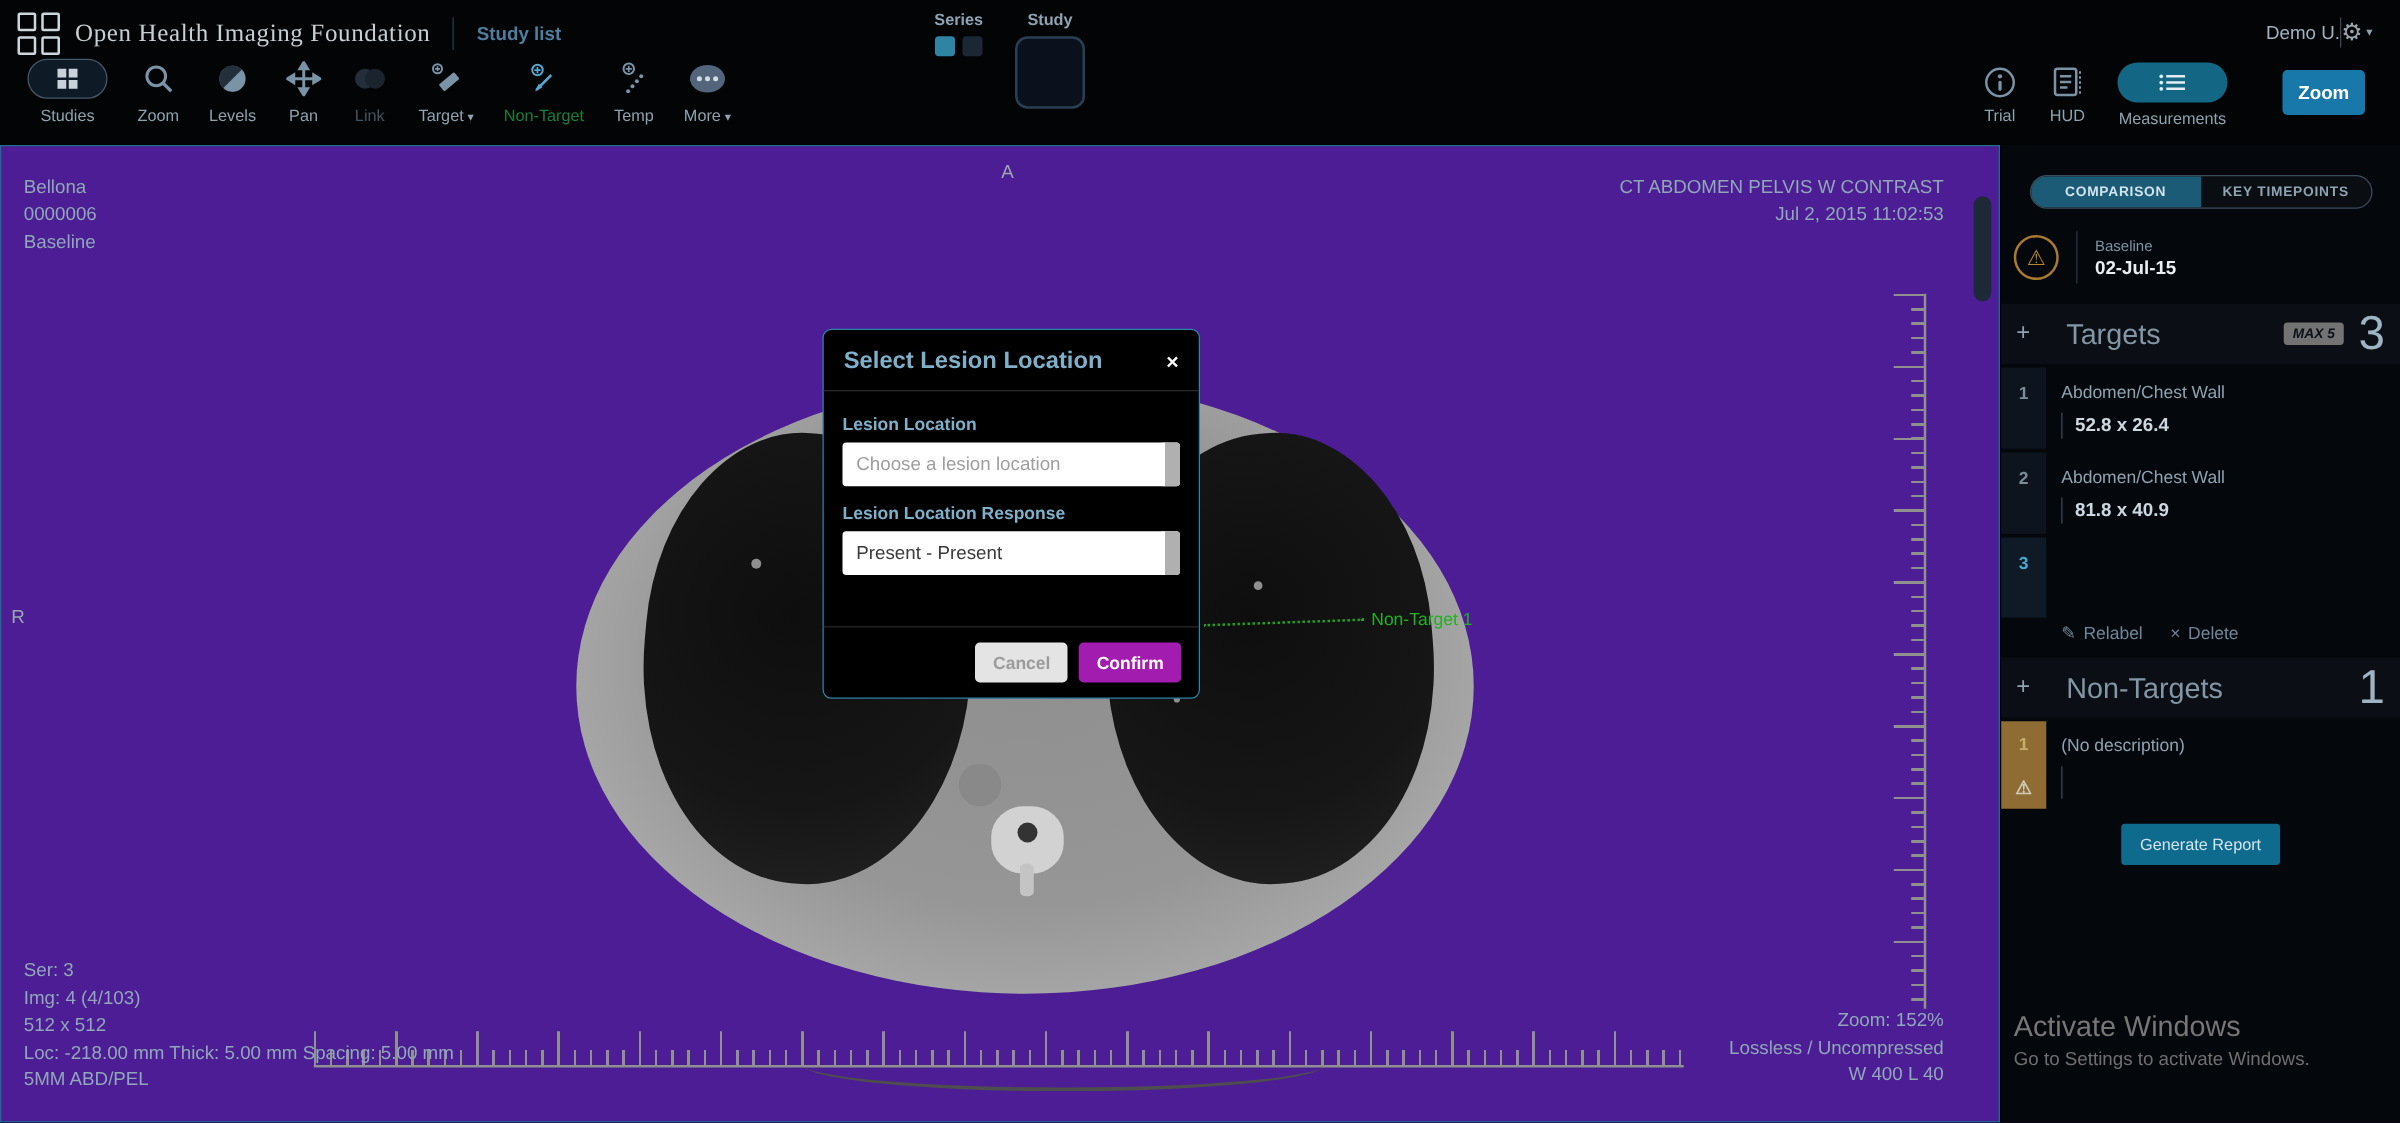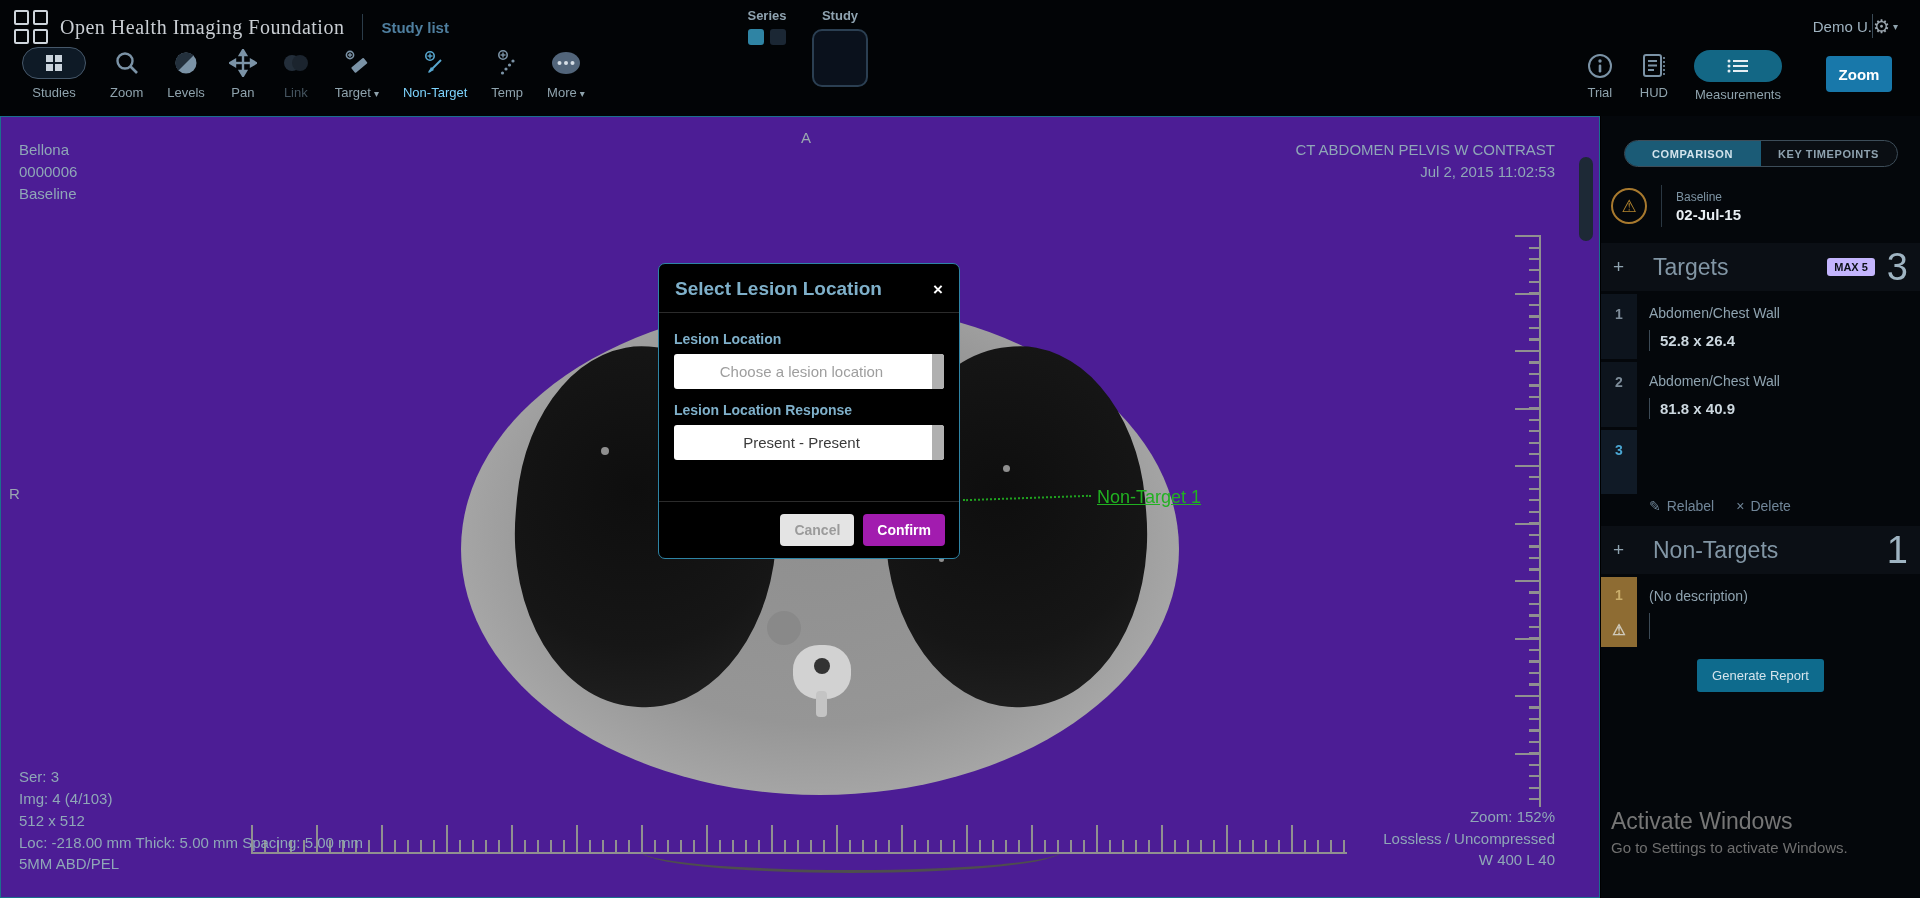--- a/index.html
+++ b/index.html
@@ -13,21 +13,21 @@
   .logo-grid span { border:2px solid #cfd6dc; border-radius:2px; }
   .logo-title { font-family:"Liberation Serif", serif; font-size:20px; color:#c9ced3; letter-spacing:.5px; }
   .hdr-sep { width:1px; height:26px; background:#2b3c49; margin:0 6px; }
   .study-list { font-size:15px; font-weight:bold; color:#4f7f9f; }
 
   .tool-row { position:absolute; top:46px; left:10px; display:flex; align-items:flex-start; }
   .tool { display:flex; flex-direction:column; align-items:center; gap:5px; padding:0 12px; cursor:pointer; }
   .tool .ic { height:34px; display:flex; align-items:center; justify-content:center; }
   .tool .lbl { font-size:13px; color:#8fa3ad; white-space:nowrap; }
   .tool .lbl.dim { color:#44545f; }
-  .tool .lbl.active { color:#7dd3fc; }
+  .tool .lbl.active { color:#15803d; }
   .pill { width:64px; height:32px; background:#0e1a26; border:1px solid #46586a; border-radius:17px;
           display:flex; align-items:center; justify-content:center; }
   .caret { font-size:10px; color:#8fa3ad; margin-left:3px; }
 
   .series-widget { position:absolute; left:732px; top:8px; width:70px; text-align:center; }
   .study-widget  { position:absolute; left:810px; top:8px; width:60px; text-align:center; }
   .mini-lbl { font-size:13px; font-weight:bold; color:#8fa3b0; margin-bottom:6px; }
   .sq-row { display:flex; gap:6px; justify-content:center; }
   .sq { width:16px; height:16px; border-radius:3px; }
   .sq.on { background:#2f84a4; }
@@ -70,21 +70,21 @@
   .ov { position:absolute; color:#8fa7b7; font-size:15px; line-height:1.45; z-index:3; }
   .ov.tl { left:18px; top:22px; }
   .ov.tr { right:44px; top:22px; text-align:right; }
   .ov.bl { left:18px; bottom:22px; }
   .ov.br { right:44px; bottom:26px; text-align:right; }
   .marker { position:absolute; color:#9aa7b0; font-size:15px; z-index:3; }
   .marker.top { left:800px; top:12px; }
   .marker.left { left:8px; top:368px; }
 
   .annot-line { position:absolute; left:962px; top:380px; width:128px; border-top:2px dotted #1fa11f; transform:rotate(-2deg); z-index:3; }
-  .annot-text { position:absolute; left:1096px; top:370px; color:#21b121; font-size:18px; z-index:3;text-decoration:underline; }
+  .annot-text { position:absolute; left:1096px; top:370px; color:#21b121; font-size:14px; z-index:3; }
 
   .vp-scrollbar { position:absolute; right:6px; top:40px; width:14px; height:84px; background:#1d2936; border-radius:7px; z-index:3; }
 
   
   .vruler { position:absolute; left:1512px; top:118px; width:28px; height:572px; z-index:2; }
   .vruler .base { position:absolute; right:0; top:0; width:2px; height:100%; background:#909090; }
   .vruler .minor { position:absolute; right:1px; top:0; width:11px; height:100%;
      background:repeating-linear-gradient(to bottom, #909090 0 2px, transparent 2px 11.5px); }
   .vruler .major { position:absolute; right:1px; top:0; width:25px; height:100%;
      background:repeating-linear-gradient(to bottom, #909090 0 2px, transparent 2px 57.5px); }
@@ -106,22 +106,22 @@
   .timepoint-row { display:flex; align-items:center; margin:18px 0 16px 10px; }
   .warn-circle { width:36px; height:36px; border:2px solid #a8792e; border-radius:50%; color:#b5862f;
                  display:flex; align-items:center; justify-content:center; font-size:17px; }
   .tp-sep { width:1px; height:42px; background:#2a3742; margin:0 14px; }
   .tp-label { font-size:12px; color:#7d93a3; }
   .tp-date { font-size:15px; font-weight:bold; color:#e9eff3; margin-top:2px; }
 
   .section-header { display:flex; align-items:center; background:#0b0f15; height:48px; padding:0 12px; cursor:pointer; }
   .sh-plus { font-size:19px; color:#8fa3b0; width:26px; }
   .sh-title { font-size:23px; color:#8296a5; margin-left:14px; font-weight:400; }
-  .max-badge { margin-left:auto; background:#c4b5fd; color:#0c1117; font-size:11px; font-weight:bold;
-               padding:3px 7px; border-radius:3px; margin-right:12px; }
+  .max-badge { margin-left:auto; background:#737373; color:#0c1117; font-size:11px; font-weight:bold;
+               padding:3px 7px; border-radius:3px; margin-right:12px;font-style:italic; }
   .sh-count { font-size:38px; font-weight:300; color:#9fb4c2; }
   .sh-count.push { margin-left:auto; }
 
   .mrow { display:flex; margin-top:3px; min-height:64px; cursor:pointer; }
   .mnum { width:36px; background:#0d141d; color:#7d8c99; font-weight:bold; font-size:14px; text-align:center; padding-top:12px; }
   .mnum.sel { color:#4aa6d2; background:#101a26; }
   .mnum.warn { background:#8e6c33; color:#c9ad6b; display:flex; flex-direction:column; justify-content:space-between;
                padding:10px 0 8px; align-items:center; }
   .mnum .wtri { color:#cfc9ba; font-size:15px; }
   .mbody { flex:1; padding:11px 12px 8px; }
@@ -141,21 +141,21 @@
   
   .modal { position:absolute; left:658px; top:263px; width:302px; height:296px; background:#000;
            border:1px solid #2e84a5; border-radius:7px; z-index:10; display:flex; flex-direction:column; }
   .modal-header { display:flex; align-items:center; justify-content:space-between; padding:14px 16px 12px;
                   border-bottom:1px solid #2b2b2b; }
   .modal-title { font-size:19px; font-weight:bold; color:#7fb0ca; }
   .modal-close { color:#fff; font-size:17px; font-weight:bold; cursor:pointer; line-height:1; }
   .modal-body { flex:1; padding:14px 15px; }
   .field-label { color:#7fb0ca; font-weight:bold; font-size:14px; margin:4px 0 7px; }
   .select-box { position:relative; height:35px; background:#fff; border-radius:3px; display:flex; align-items:center;
-                padding:0 26px 0 11px; font-size:15px; margin-bottom:13px; cursor:pointer;justify-content:center; }
+                padding:0 26px 0 11px; font-size:15px; margin-bottom:13px; cursor:pointer; }
   .select-strip { position:absolute; right:0; top:0; bottom:0; width:15px; background:#b0b0b0;
                   border-left:3px solid #fff; border-radius:0 3px 3px 0; }
   .ph { color:#9e9e9e; white-space:nowrap; }
   .val { color:#3a3a3a; white-space:nowrap; }
   .modal-footer { border-top:1px solid #2b2b2b; padding:12px 14px; display:flex; justify-content:flex-end; gap:9px; }
   .btn { border:none; border-radius:4px; font-size:14px; font-weight:bold; padding:8px 14px; cursor:pointer; }
   .btn.cancel { background:#e4e4e4; color:#9b9b9b; }
   .btn.confirm { background:#a21caf; color:#fff; }
 
   svg { display:block; }

